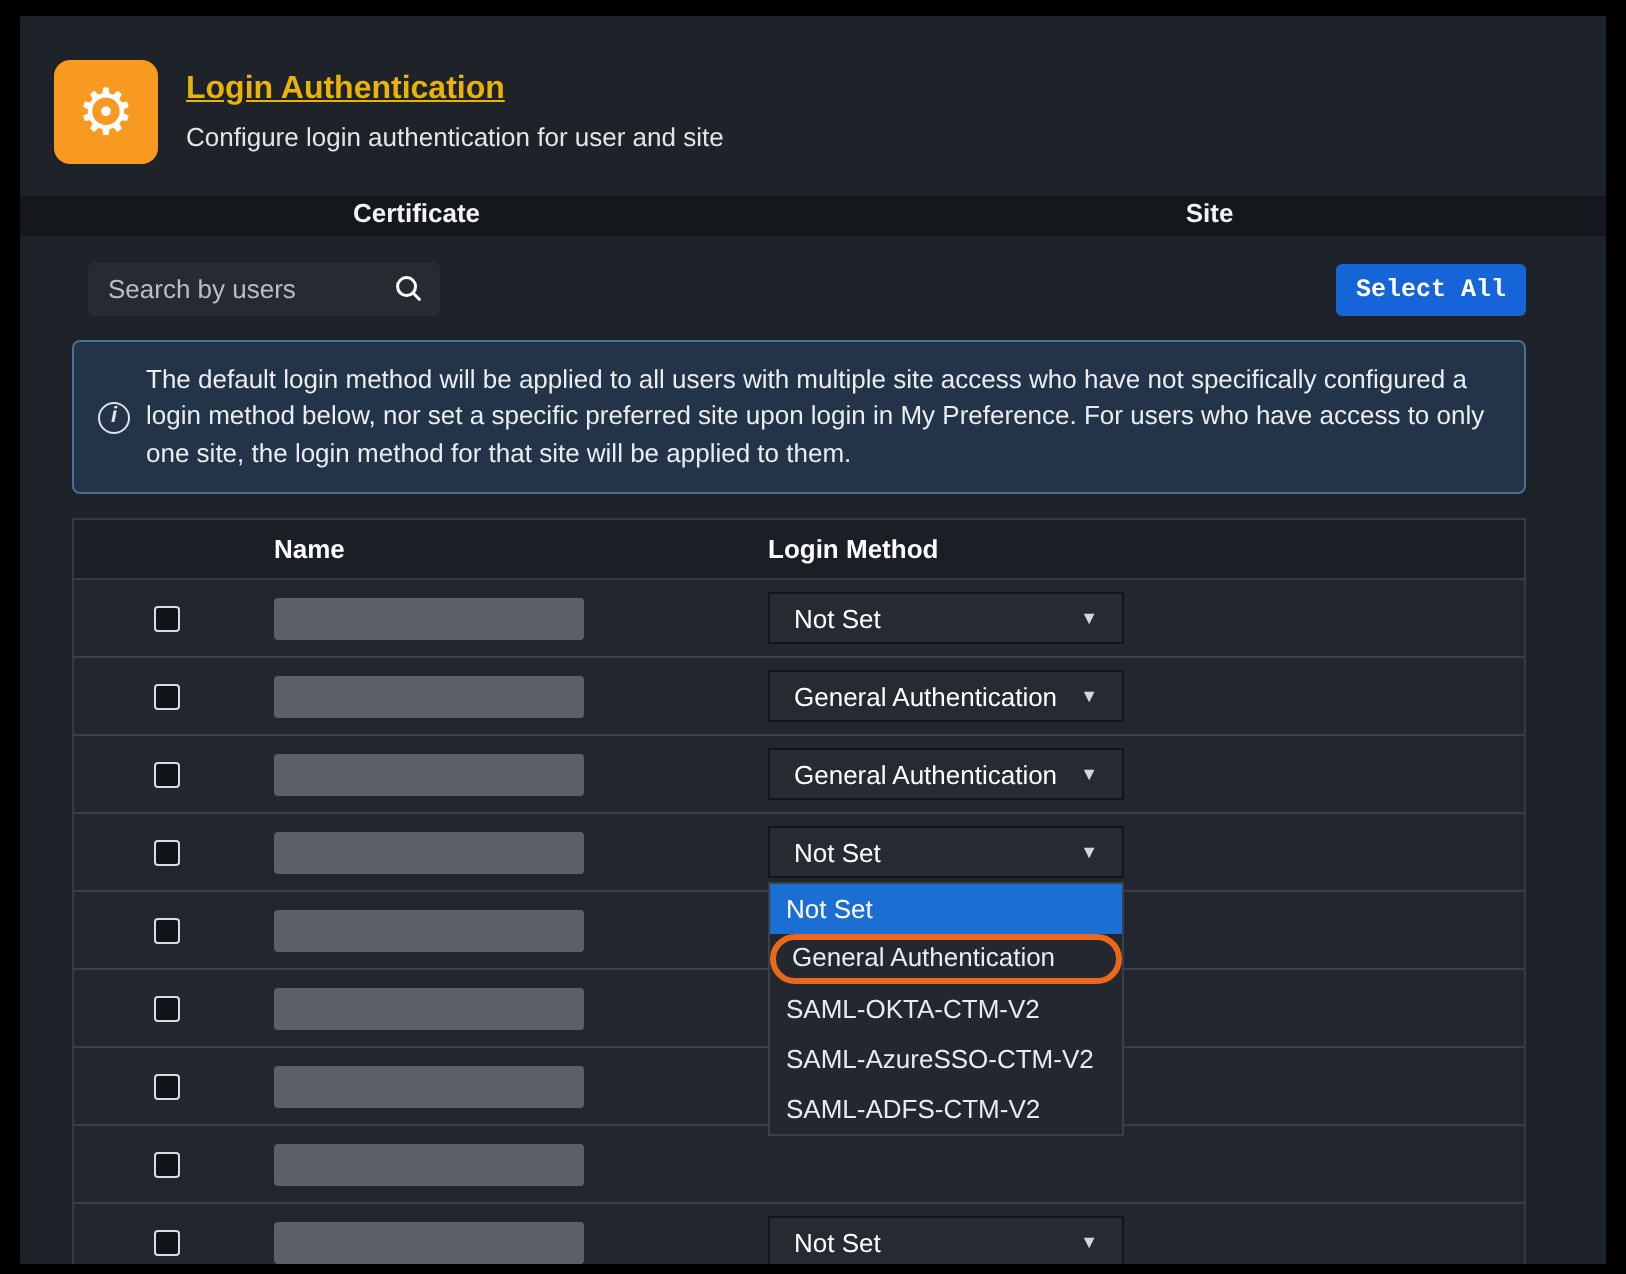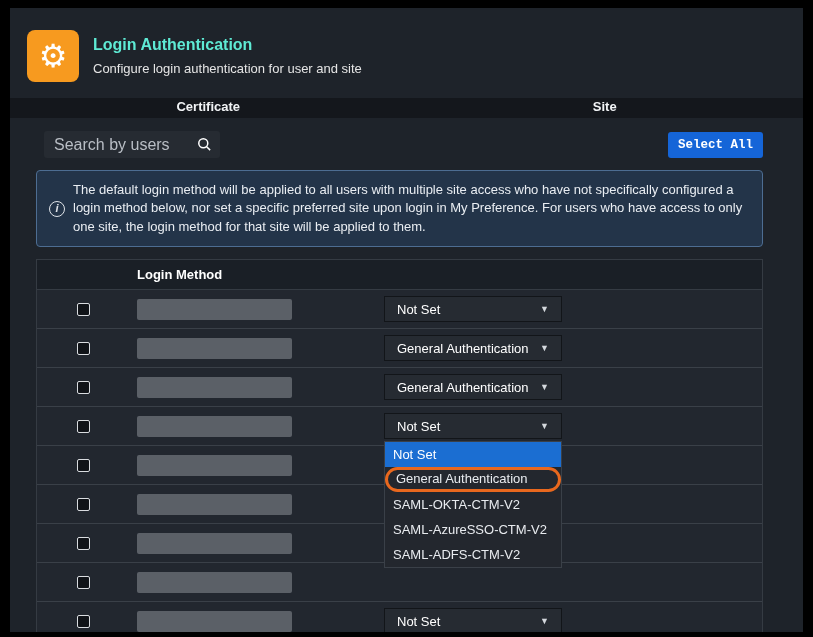--- a/index.html
+++ b/index.html
@@ -40,24 +40,25 @@
     border-radius: 8px;
     display: flex;
     align-items: center;
     justify-content: center;
     color: #fff;
     font-size: 32px;
     line-height: 1;
     flex: 0 0 auto;
   }
   .header-titles h1 {
-    color: #5eead4;
+    color: #eab308;
     font-size: 16px;
     font-weight: bold;
     margin-bottom: 7px;
+    text-decoration: underline;
   }
   .header-titles p {
     color: #e5e5e5;
     font-size: 13px;
   }
 
   
   .tab-bar {
     display: flex;
     height: 20px;
@@ -84,21 +85,21 @@
     margin: 13px 40px 0 34px;
   }
   .search-wrap { position: relative; }
   .search-input {
     width: 176px;
     height: 27px;
     background: #262b32;
     border: none;
     border-radius: 3px;
     color: #ec4899;
-    font-size: 16px;
+    font-size: 13px;
     padding: 0 28px 0 10px;
     outline: none;
     font-family: "Liberation Sans", sans-serif;
   }
   .search-input::placeholder { color: #b9bec5; }
   .search-icon {
     position: absolute;
     right: 8px;
     top: 6px;
   }
@@ -267,20 +268,21 @@
     </div>
 
     <div class="info-banner">
       <span class="info-circle">i</span>
       <span>The default login method will be applied to all users with multiple site access who have not specifically configured a login method below, nor set a specific preferred site upon login in My Preference. For users who have access to only one site, the login method for that site will be applied to them.</span>
     </div>
 
     <div class="table">
       <div class="thead">
         <div class="hcell"></div>
+        <div class="hcell">Name</div>
         <div class="hcell">Login Method</div>
       </div>
       <div>
           <div class="trow">
     <div class="cell-check">
       <span class="checkbox"></span>
     </div>
     <div>
       <span class="name-redacted"></span>
     </div>

